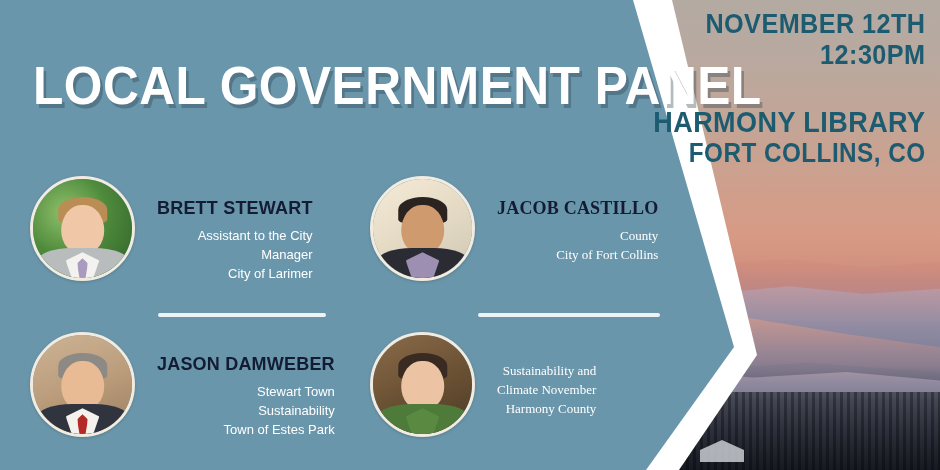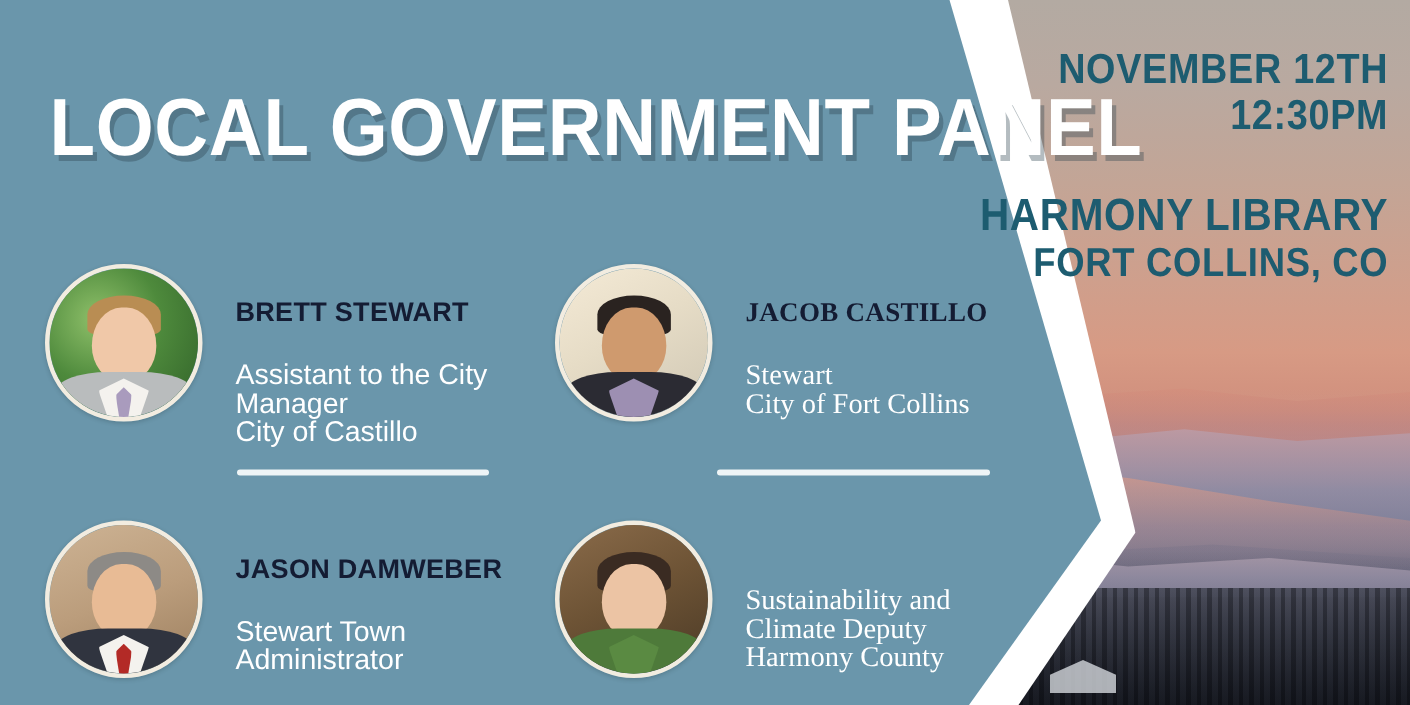--- a/index.html
+++ b/index.html
@@ -100,33 +100,33 @@
     color:#ffffff;
     text-transform:uppercase;
     transform:scaleX(.92);
     transform-origin:left center;
     text-shadow:3px 4px 0 rgba(40,62,74,.35);
     white-space:nowrap;
   }
 
   
   .event-info {
-    position:absolute; right:14px; top:30px;
+    position:absolute; right:14px; top:8px;
     text-align:right;
     color:#1d5c70;
     font-weight:700;
     text-transform:uppercase;
     line-height:1.12;
   }
   .event-info .when { font-size:28px; letter-spacing:.5px; transform:scaleX(.9); transform-origin:right center; }
   .event-info .venue { margin-top:34px; font-size:30px; letter-spacing:.5px; transform:scaleX(.9); transform-origin:right center; }
   .event-info .venue .city { display:block; font-size:27px; }
 
   
-  .panelists { position:absolute; left:0; top:176px; width:680px; }
+  .panelists { position:absolute; left:0; top:176px; width:680px;text-align:right; }
   .prow { display:flex; }
   .pcard { display:flex; align-items:flex-start; }
   .pcard.col1 { width:335px; padding-left:30px; }
   .pcard.col2 { width:335px; padding-left:35px;font-family:Liberation Serif, serif; }
 
   .avatar {
     flex:0 0 auto;
     width:105px; height:105px;
     border-radius:50%;
     border:3px solid #f2ece0;
@@ -194,22 +194,22 @@
 
   .pinfo { padding-left:22px; padding-top:22px; }
   .pname {
     font-size:18px; font-weight:700;
     color:#141c33;
     letter-spacing:.2px;
     text-transform:uppercase;
     white-space:nowrap;
   }
   .prole {
-    margin-top:22px;
-    font-size:19px;
+    margin-top:7px;
+    font-size:13px;
     line-height:19px;
     color:#ffffff;
   }
   .prole span { display:block; white-space:nowrap; }
 
   
   .divider {
     position:absolute; height:4px; background:#eef4f6; border-radius:2px;
   }
   .divider.d1 { left:158px; top:313px; width:168px; }
@@ -256,72 +256,73 @@
             <div class="head"></div>
           <div class="torso"></div>
             <div class="shirt"></div>
             <div class="tie"></div>
         </div>
         <div class="pinfo">
           <div class="pname">Brett Stewart</div>
           <div class="prole">
             <span>Assistant to the City</span>
             <span>Manager</span>
-            <span>City of Castillo</span>
+            <span>City of Larimer</span>
           </div>
         </div>
       </div>
       <div class="pcard col2">
         <div class="avatar a2">
           <div class="scene"></div>
             <div class="hair"></div>
             <div class="head"></div>
           <div class="torso"></div>
             <div class="shirt"></div>
         </div>
         <div class="pinfo">
           <div class="pname">Jacob Castillo</div>
           <div class="prole">
-            <span>Stewart</span>
+            <span>County</span>
             <span>City of Fort Collins</span>
           </div>
         </div>
       </div>
     </div>
 
     <div class="prow" style="margin-top:49px">
       <div class="pcard col1">
         <div class="avatar a3">
           <div class="scene"></div>
             <div class="hair"></div>
             <div class="head"></div>
           <div class="torso"></div>
             <div class="shirt"></div>
             <div class="tie"></div>
         </div>
         <div class="pinfo">
           <div class="pname">Jason Damweber</div>
           <div class="prole">
             <span>Stewart Town</span>
-            <span>Administrator</span>
+            <span>Sustainability</span>
+            <span>Town of Estes Park</span>
           </div>
         </div>
       </div>
       <div class="pcard col2">
         <div class="avatar a4">
           <div class="scene"></div>
             <div class="hair"></div>
             <div class="head"></div>
           <div class="torso"></div>
             <div class="shirt"></div>
         </div>
         <div class="pinfo">
           <div class="prole">
             <span>Sustainability and</span>
-            <span>Climate Deputy</span>
+            <span>Climate November</span>
             <span>Harmony County</span>
           </div>
         </div>
       </div>
     </div>
   </div>
 
   <div class="divider d1"></div>
   <div class="divider d2"></div>
 

